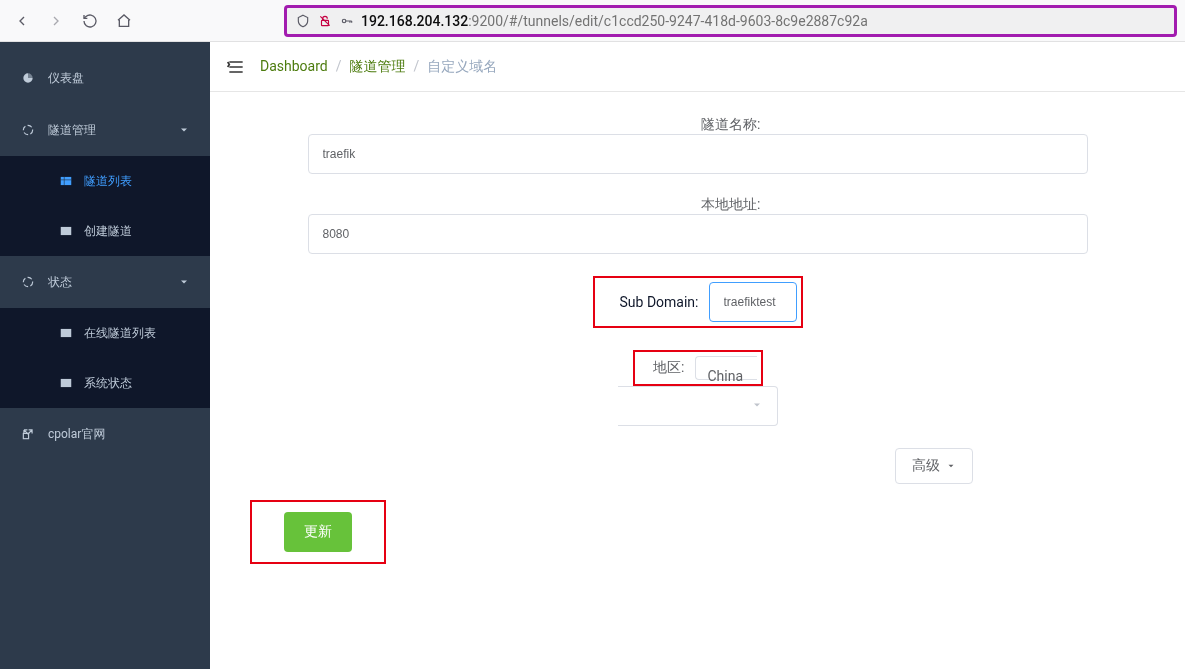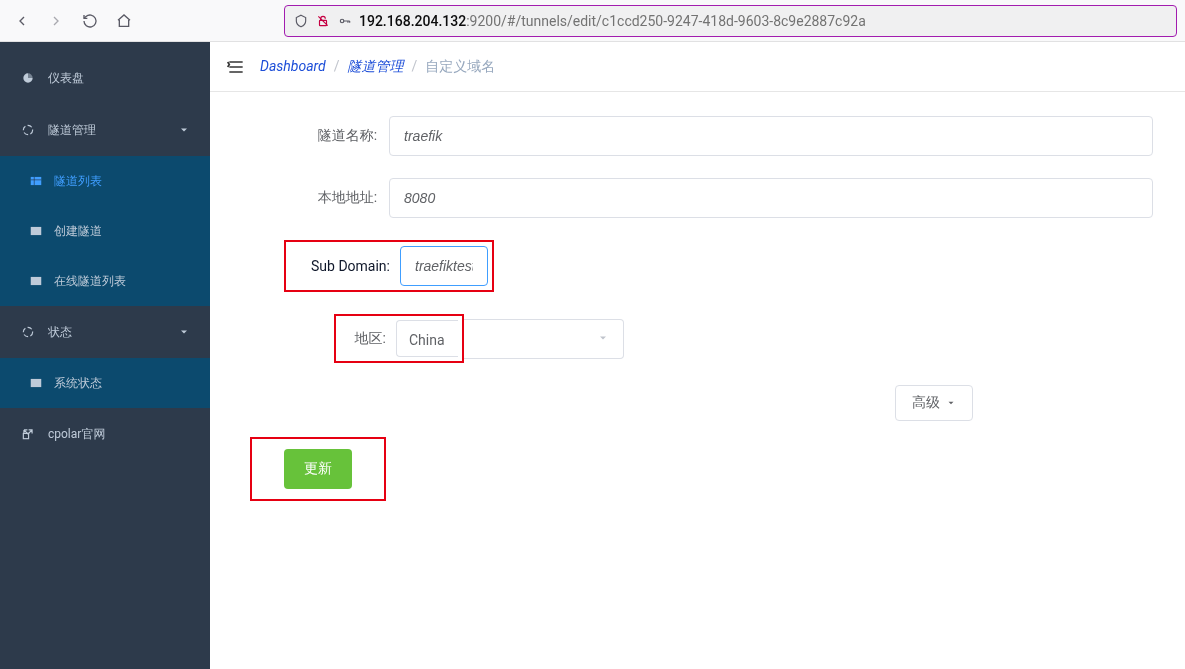--- a/index.html
+++ b/index.html
@@ -2,55 +2,55 @@
 <html><head>
 <meta charset="utf-8">
 <style>
 * { margin: 0; padding: 0; box-sizing: border-box; }
 body { font-family: -apple-system, BlinkMacSystemFont, "Segoe UI", Roboto, "Helvetica Neue", Arial, sans-serif; font-size: 14px; color: #333; background: #fff; overflow: hidden; }
 
 
 .browser-bar { height: 42px; background: #f9f9fa; border-bottom: 1px solid #e1e1e2; display: flex; align-items: center; padding: 0 8px; gap: 6px; }
 .nav-btn { width: 28px; height: 28px; display: flex; align-items: center; justify-content: center; color: #5b5b66; border-radius: 4px; cursor: default; }
 .nav-btn svg { width: 16px; height: 16px; stroke: currentColor; fill: none; stroke-width: 2; }
-.addr-wrap { flex: 1; display: flex; align-items: center; height: 32px; background: #f0f0f1; border: 1px solid #a21caf; border-radius: 4px; margin-left: 140px; padding: 0 8px; gap: 6px; color: #5b5b66; }
+.addr-wrap { flex: 1; display: flex; align-items: center; height: 32px; background: #f0f0f1; border: 3px solid #a21caf; border-radius: 4px; margin-left: 140px; padding: 0 8px; gap: 6px; color: #5b5b66; }
 .addr-icon { width: 16px; height: 16px; display: flex; align-items: center; justify-content: center; }
 .addr-icon svg { width: 14px; height: 14px; }
 .addr-text { font-size: 14px; white-space: nowrap; }
 .addr-bold { color: #0c0c0d; font-weight: 500; }
 .addr-rest { color: #737373; }
 
 
 .app { display: flex; height: calc(669px - 42px); }
 .sidebar { width: 210px; background: #2d3a4b; color: #b7c0cc; flex-shrink: 0; padding-top: 10px; overflow-y: auto; }
 .side-item { display: flex; align-items: center; height: 52px; padding: 0 20px; cursor: pointer; color: #bfcbd9; font-size: 12px; position: relative; }
 .side-item .ic { width: 16px; margin-right: 12px; display: flex; align-items: center; justify-content: center; }
 .side-item .ic svg { width: 14px; height: 14px; fill: currentColor; }
-.side-item.sub { padding-left: 28px; height: 50px; background: #0c4a6e; }
+.side-item.sub { padding-left: 58px; height: 50px; background: #0f172a; }
 .side-item.sub .ic { margin-right: 10px; }
 .side-item.active { color: #409eff; }
 .side-item.group { justify-content: space-between; }
 .side-chevron { width: 12px; height: 12px; }
 .side-chevron svg { width: 12px; height: 12px; fill: currentColor; }
 
 
 .main { flex: 1; background: #fff; display: flex; flex-direction: column; overflow-y: auto; }
 .topbar { height: 50px; border-bottom: 1px solid #e6e6e6; display: flex; align-items: center; padding: 0 16px; gap: 14px; }
 .hamburger { width: 20px; height: 20px; color: #333; }
 .hamburger svg { width: 20px; height: 20px; fill: currentColor; }
 .crumbs { color: #303133; font-size: 14px; display: flex; gap: 8px; }
 .crumbs .sep { color: #c0c4cc; }
 .crumbs .cur { color: #97a8be; }
-.crumbs .link { color: #1d4ed8; font-style: italic; }
+.crumbs .link { color: #4d7c0f; }
 
 
 .form-area { padding: 24px 32px; }
-.form-row { display: flex; align-items: center; margin-bottom: 22px; }
+.form-row { display: flex; align-items: center; margin-bottom: 22px; flex-direction: column; }
 .form-label { width: 150px; text-align: right; padding-right: 12px; color: #606266; font-size: 14px; }
-.input, .select { height: 40px; border: 1px solid #dcdfe6; border-radius: 4px; padding: 0 14px; font-size: 14px; color: #606266; background: #fff; outline: none; font-style: italic; }
+.input, .select { height: 40px; border: 1px solid #dcdfe6; border-radius: 4px; padding: 0 14px; font-size: 12px; color: #606266; background: #fff; outline: none; }
 .input.wide { width: 780px; }
 .select { width: 240px; display: flex; align-items: center; justify-content: space-between; cursor: pointer; }
 .select .arrow { color: #c0c4cc; }
 .select .arrow svg { width: 12px; height: 12px; fill: currentColor; }
 .input.narrow { width: 88px; border-color: #409eff; }
 
 
 .radio-group { display: flex; gap: 30px; }
 .radio { display: flex; align-items: center; gap: 8px; cursor: pointer; color: #606266; }
 .radio .circle { width: 14px; height: 14px; border: 1px solid #dcdfe6; border-radius: 50%; display: inline-block; position: relative; }
@@ -156,40 +156,40 @@
       <span>隧道列表</span>
     </div>
     <div class="side-item sub">
       <span class="ic">
           <svg viewBox="0 0 24 24">
             <rect x="3" y="5" width="18" height="14"></rect>
           </svg>
         </span>
       <span>创建隧道</span>
     </div>
-    <div class="side-item sub">
-      <span class="ic">
-          <svg viewBox="0 0 24 24">
-            <rect x="3" y="5" width="18" height="14"></rect>
-          </svg>
-        </span>
-      <span>在线隧道列表</span>
-    </div>
     <div class="side-item group">
       <span style="display:flex;align-items:center">
         <span class="ic">
             <svg viewBox="0 0 24 24">
               <circle cx="12" cy="12" r="8" fill="none" stroke="currentColor" stroke-width="2" stroke-dasharray="8 4"></circle>
             </svg>
           </span>
         <span>状态</span>
       </span>
       <span class="side-chevron"><svg viewBox="0 0 24 24">
             <path d="M6 9l6 6 6-6"></path>
           </svg></span>
+    </div>
+    <div class="side-item sub">
+      <span class="ic">
+          <svg viewBox="0 0 24 24">
+            <rect x="3" y="5" width="18" height="14"></rect>
+          </svg>
+        </span>
+      <span>在线隧道列表</span>
     </div>
     <div class="side-item sub">
       <span class="ic">
           <svg viewBox="0 0 24 24">
             <rect x="3" y="5" width="18" height="14"></rect>
           </svg>
         </span>
       <span>系统状态</span>
     </div>
     <div class="side-item">
@@ -236,21 +236,21 @@
             <input class="input narrow" value="traefiktest" style="">
           </span>
         </span>
       </div>
 
       <div class="form-row">
         <div style="width:92px"></div>
         <span class="hl">
           <span class="hl-wrap-sub">
             <label style="width:46px;text-align:right;color:#606266">地区:</label>
-            <span style="display:inline-block;width:62px;height:37px;border:1px solid #dcdfe6;border-right:none;border-radius:4px 0 0 4px;line-height:38px;padding-left:12px;color:#606266">China</span>
+            <span style="display:inline-block;width:62px;height:24px;border:1px solid #dcdfe6;border-right:none;border-radius:4px 0 0 4px;line-height:38px;padding-left:12px;color:#606266">China</span>
           </span>
         </span>
         <div class="select" style="width:160px;border-radius:0 4px 4px 0;border-left:none">
           <span></span>
           <span class="arrow"><svg viewBox="0 0 24 24">
                 <path d="M6 9l6 6 6-6"></path>
               </svg></span>
         </div>
       </div>
 

